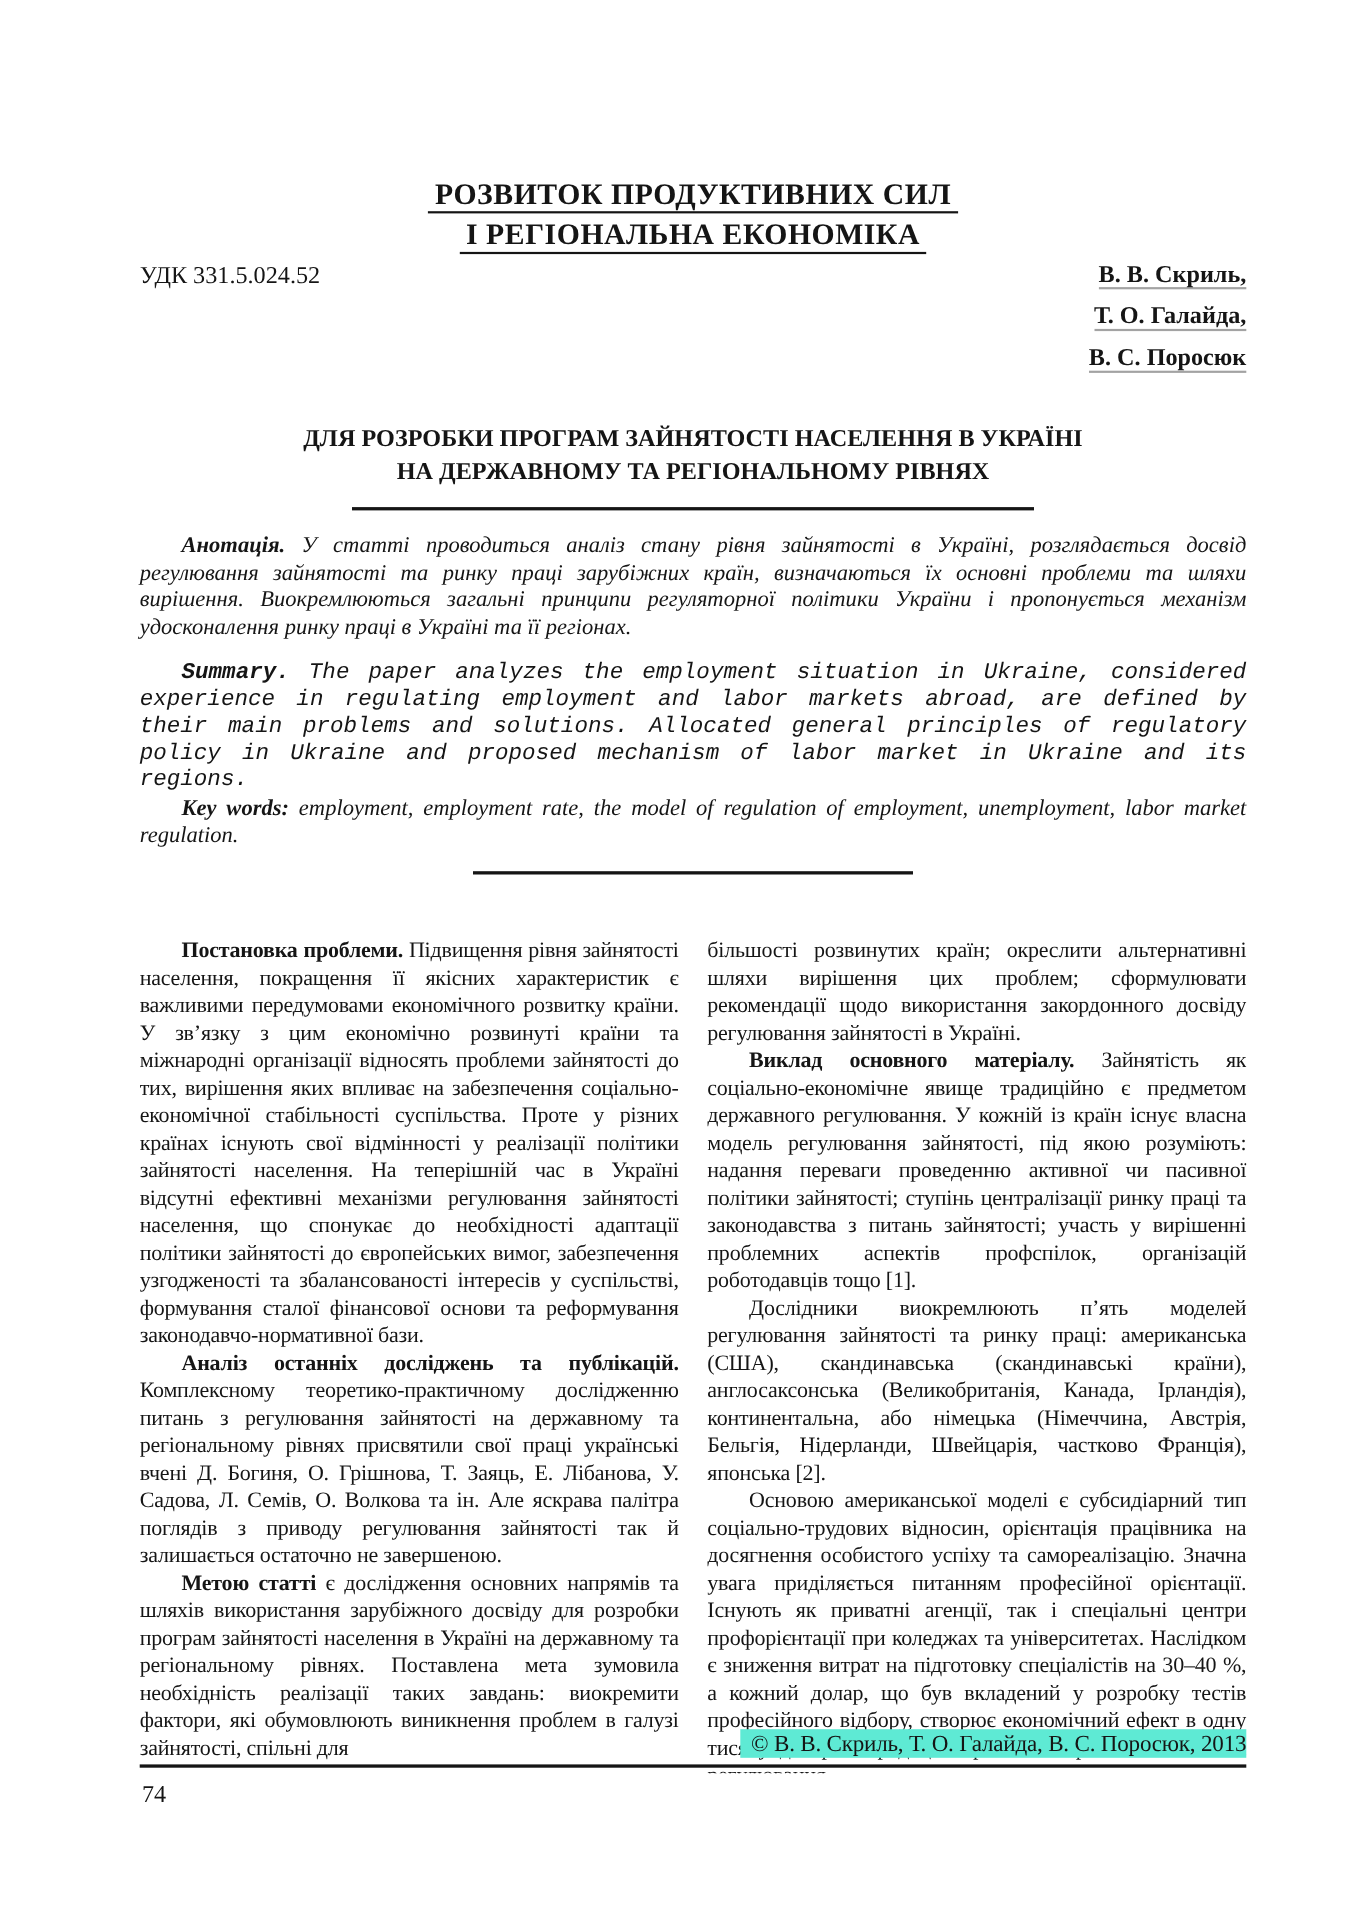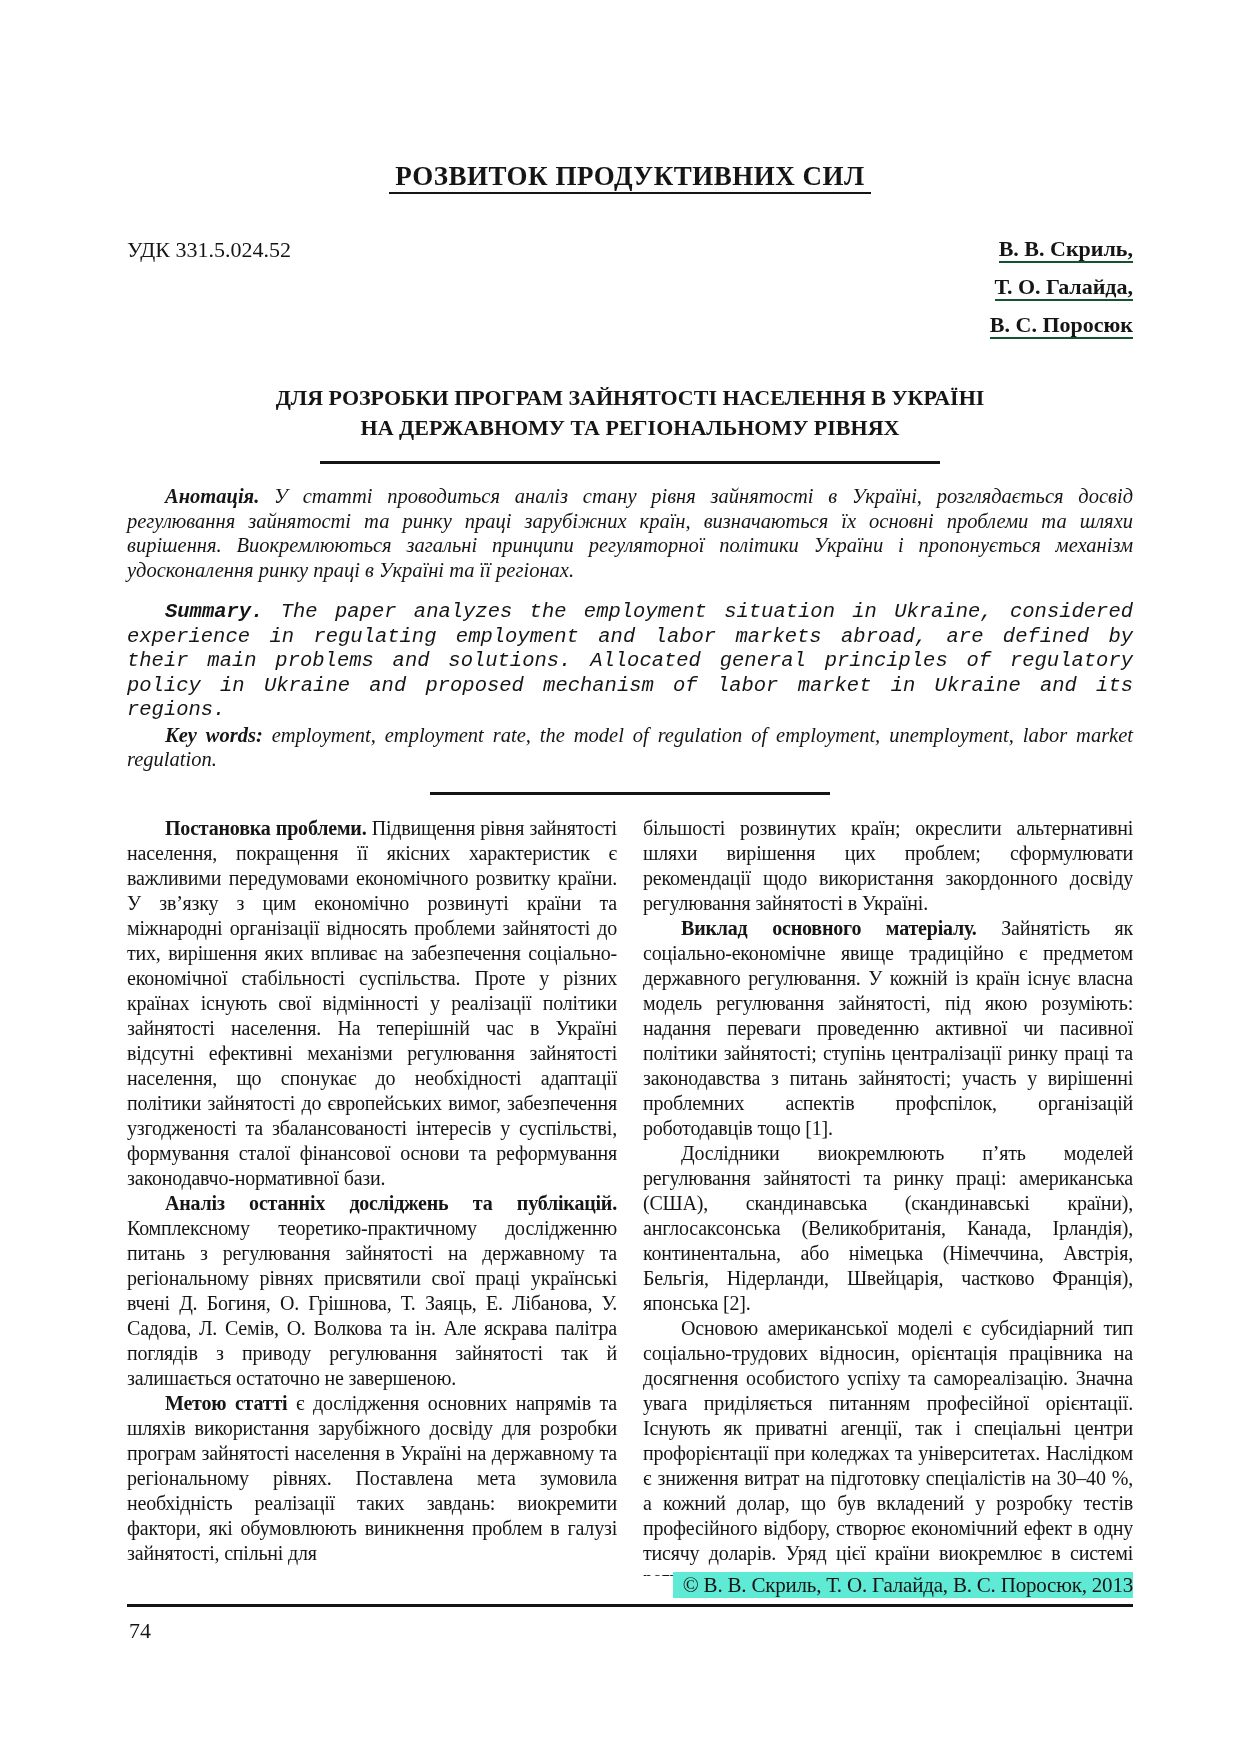--- a/index.html
+++ b/index.html
@@ -19,21 +19,21 @@
     position:absolute;top:158px;left:0;width:1006px;
     text-align:center;font-weight:bold;font-size:27px;line-height:37px;
     letter-spacing:.5px;
   }
   .jtitle .uline{border-bottom:2.5px solid #151515;padding:0 6px 1px 6px;}
 
   
   .meta{position:absolute;top:230px;left:0;width:1006px;display:flex;justify-content:space-between;align-items:flex-start;}
   .udc{font-size:22px;padding-top:7px;}
   .authors{text-align:right;font-weight:bold;font-size:22px;line-height:38px;}
-  .authors .uline{border-bottom:2px solid #14532d;padding-bottom:0px;}
+  .authors .uline{border-bottom:2px solid #a3a3a3;padding-bottom:0px;}
 
   
   .atitle{
     position:absolute;top:383px;left:0;width:1006px;
     text-align:center;font-weight:bold;font-size:22px;line-height:30px;
   }
 
   .sep{position:absolute;left:0;right:0;margin:0 auto;background:#151515;height:3px;}
   .sep1{top:461px;width:620px;}
   .sep2{top:792px;width:400px;}
@@ -43,21 +43,21 @@
     position:absolute;top:484px;left:0;width:1006px;
     font-style:italic;font-size:20.5px;line-height:24.5px;
     text-align:justify;
   }
   .abstract p{margin:0;text-indent:38px;}
   .abstract p.mt{margin-top:18px;font-family:Liberation Mono, monospace;}
   .lead{font-weight:bold;}
 
   
   .columns{
-    position:absolute;top:816px;left:0;width:1006px;
+    position:absolute;top:852px;left:0;width:1006px;
     display:flex;gap:26px;
     font-size:20px;line-height:25px;
     text-align:justify;
     letter-spacing:-0.2px;
   }
   .col{width:490px;}
   .col-left{height:780px;overflow:hidden;}
   .col-right{height:760px;overflow:hidden;}
   .columns p{margin:0;text-indent:38px;}
   .columns p.no-indent{text-indent:0;}
@@ -74,20 +74,21 @@
   .pagenum{position:absolute;top:1618px;left:2px;font-size:22px;}
 </style>
 </head>
 <body>
 
 <div class="page">
   <div class="content">
 
     <div class="jtitle">
       <div><span class="uline">РОЗВИТОК ПРОДУКТИВНИХ СИЛ</span></div>
+      <div><span class="uline">І РЕГІОНАЛЬНА ЕКОНОМІКА</span></div>
     </div>
 
     <div class="meta">
       <div class="udc">УДК 331.5.024.52</div>
       <div class="authors">
         <div><span class="uline">В. В. Скриль,</span></div>
         <div><span class="uline">Т. О. Галайда,</span></div>
         <div><span class="uline">В. С. Поросюк</span></div>
       </div>
     </div>

